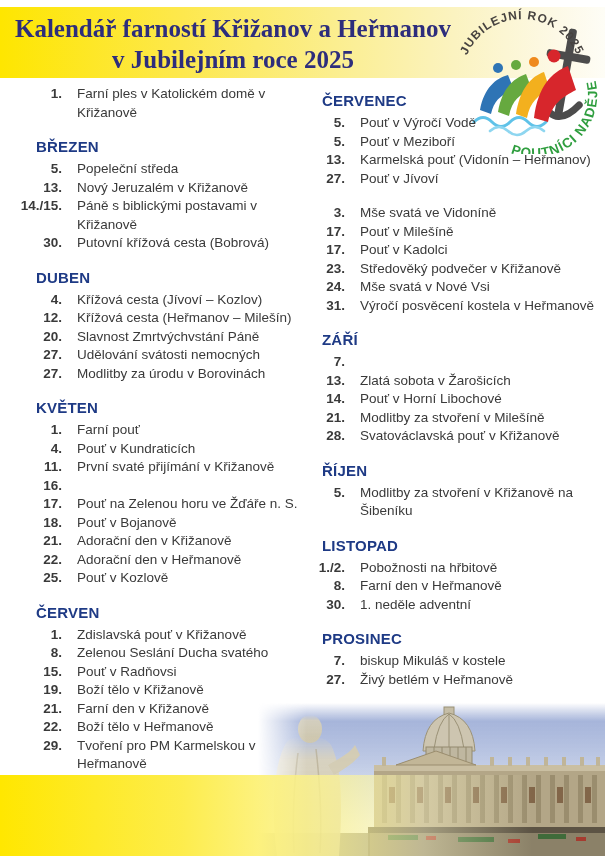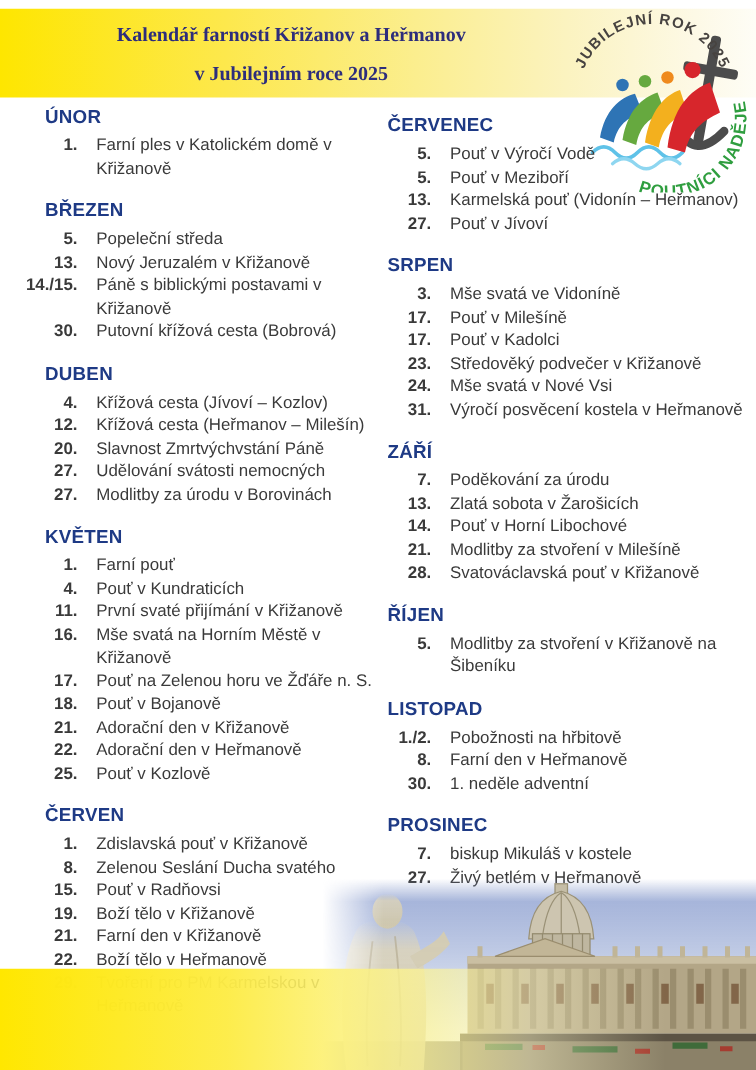--- a/index.html
+++ b/index.html
@@ -10,32 +10,32 @@
     -webkit-font-smoothing:antialiased;
   }
   .banner{
     position:absolute;left:0;top:7px;width:605px;height:71px;
     background:linear-gradient(to right,#fee600 0%,#fde84d 30%,#fbee8e 55%,#fbf3c0 75%,#fdf9e6 92%,#fefdf6 100%);
     z-index:1;
   }
   .title{
     position:absolute;left:0;top:13px;width:466px;text-align:center;
     font-family:"Liberation Serif","DejaVu Serif",serif;font-weight:bold;
-    font-size:16px;line-height:31px;color:#2d2d7c;z-index:2;
+    font-size:25px;line-height:31px;color:#2d2d7c;z-index:2;
   }
   .logo{position:absolute;left:446px;top:2px;width:152px;height:152px;z-index:3;}
   .col{position:absolute;z-index:4;}
   .col-left{left:14px;top:85px;width:296px;}
   .col-right{left:310px;top:92px;width:296px;}
   .section{margin-bottom:16px;}
   .month{
     font-size:15px;line-height:18px;font-weight:bold;color:#1e3a85;
     letter-spacing:.2px;margin:0 0 4px 22px;
   }
-  .col-right .month{margin-left:0;}
+  .col-right .month{margin-left:12px;}
   .row{display:flex;font-size:13.5px;line-height:18.5px;color:#3a3a3a;}
   .date{flex:none;width:48px;text-align:right;font-weight:bold;padding-right:15px;}
   .col-right .date{width:35px;}
   .txt{flex:1;}
   .band{
     position:absolute;left:0;top:775px;width:605px;height:81px;z-index:6;
     background:linear-gradient(to right,
       rgba(255,231,0,1) 0%, rgba(253,236,70,0.97) 30%,
       rgba(252,243,140,0.8) 52%, rgba(254,249,200,0.45) 70%,
       rgba(255,255,255,0) 88%);
@@ -82,21 +82,20 @@
   <text font-family="Liberation Sans, sans-serif" font-size="12" font-weight="bold" fill="#474340" letter-spacing="1">
     <textPath href="#lg-top" startOffset="50%" text-anchor="middle">JUBILEJNÍ ROK 2025</textPath>
   </text>
   <text font-family="Liberation Sans, sans-serif" font-size="13.5" font-weight="bold" fill="#2f9e3f" letter-spacing="1">
     <textPath href="#lg-bot" startOffset="50%" text-anchor="middle">POUTNÍCI NADĚJE</textPath>
   </text>
 </svg>
 
 <div class="col col-left">
     <div class="section">
-      <div class="month">ÚNOR</div>
       <div class="row">
         <span class="date">1.</span>
         <span class="txt">Farní ples v Katolickém domě v Křižanově</span>
       </div>
     </div>
     <div class="section">
       <div class="month">BŘEZEN</div>
       <div class="row">
         <span class="date">5.</span>
         <span class="txt">Popeleční středa</span>
@@ -146,21 +145,20 @@
       <div class="row">
         <span class="date">4.</span>
         <span class="txt">Pouť v Kundraticích</span>
       </div>
       <div class="row">
         <span class="date">11.</span>
         <span class="txt">První svaté přijímání v Křižanově</span>
       </div>
       <div class="row">
         <span class="date">16.</span>
-        <span class="txt">Mše svatá na Horním Městě v Křižanově</span>
       </div>
       <div class="row">
         <span class="date">17.</span>
         <span class="txt">Pouť na Zelenou horu ve Žďáře n. S.</span>
       </div>
       <div class="row">
         <span class="date">18.</span>
         <span class="txt">Pouť v Bojanově</span>
       </div>
       <div class="row">
@@ -222,21 +220,20 @@
       <div class="row">
         <span class="date">13.</span>
         <span class="txt">Karmelská pouť (Vidonín – Heřmanov)</span>
       </div>
       <div class="row">
         <span class="date">27.</span>
         <span class="txt">Pouť v Jívoví</span>
       </div>
     </div>
     <div class="section">
-      <div class="month">SRPEN</div>
       <div class="row">
         <span class="date">3.</span>
         <span class="txt">Mše svatá ve Vidoníně</span>
       </div>
       <div class="row">
         <span class="date">17.</span>
         <span class="txt">Pouť v Milešíně</span>
       </div>
       <div class="row">
         <span class="date">17.</span>
@@ -252,21 +249,20 @@
       </div>
       <div class="row">
         <span class="date">31.</span>
         <span class="txt">Výročí posvěcení kostela v Heřmanově</span>
       </div>
     </div>
     <div class="section">
       <div class="month">ZÁŘÍ</div>
       <div class="row">
         <span class="date">7.</span>
-        <span class="txt">Poděkování za úrodu</span>
       </div>
       <div class="row">
         <span class="date">13.</span>
         <span class="txt">Zlatá sobota v Žarošicích</span>
       </div>
       <div class="row">
         <span class="date">14.</span>
         <span class="txt">Pouť v Horní Libochové</span>
       </div>
       <div class="row">

